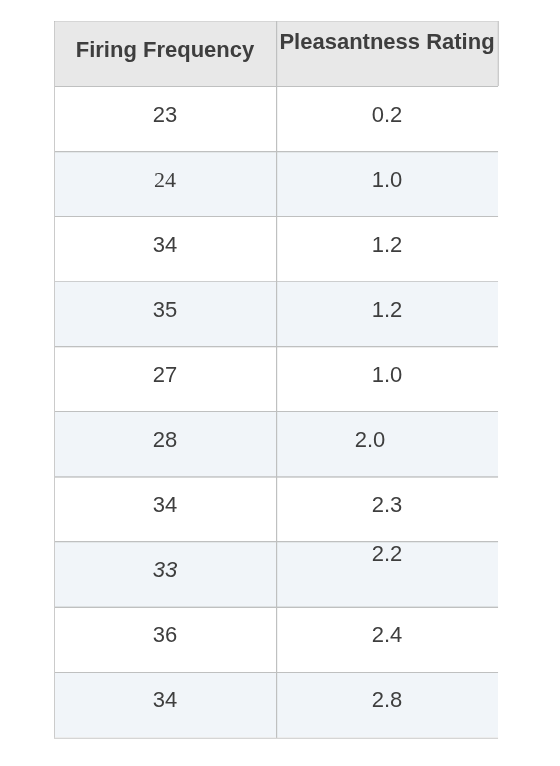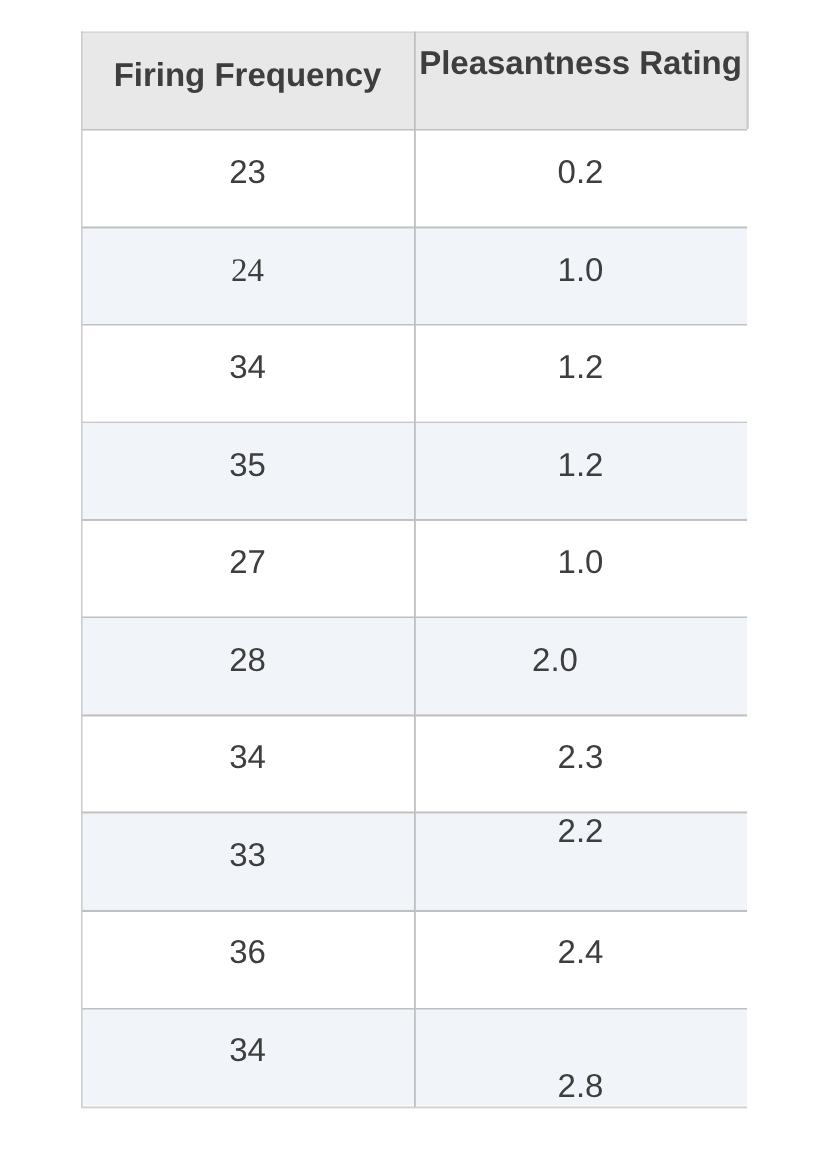--- a/index.html
+++ b/index.html
@@ -166,37 +166,37 @@
       </div>
       <div>
         <div class="cell body-cell" style="left: 0px; top: 455.65px; width: 222px; height: 65.1px; padding-bottom: 8px; box-sizing: border-box;">
           <span class="cell-text">34</span>
         </div>
         <div class="cell body-cell" style="left: 222px; top: 455.65px; width: 222.05px; height: 65.1px; padding-bottom: 8px; box-sizing: border-box;">
           <span class="cell-text">2.3</span>
         </div>
       </div>
       <div>
-        <div class="cell body-cell" style="left: 0px; top: 520.75px; width: 222px; height: 65.1px; padding-bottom: 8px; box-sizing: border-box;">
+        <div class="cell body-cell" style="left: 0px; top: 520.75px; width: 222px; height: 65.1px; padding-bottom: 8px; box-sizing: border-box; font-style: italic;">
           <span class="cell-text">33</span>
         </div>
         <div class="cell body-cell" style="left: 222px; top: 504px; width: 222.05px; height: 65.1px; padding-bottom: 8px; box-sizing: border-box;">
           <span class="cell-text">2.2</span>
         </div>
       </div>
       <div>
         <div class="cell body-cell" style="left: 0px; top: 585.85px; width: 222px; height: 65.1px; padding-bottom: 8px; box-sizing: border-box;">
           <span class="cell-text">36</span>
         </div>
         <div class="cell body-cell" style="left: 222px; top: 585.85px; width: 222.05px; height: 65.1px; padding-bottom: 8px; box-sizing: border-box;">
           <span class="cell-text">2.4</span>
         </div>
       </div>
       <div>
         <div class="cell body-cell" style="left: 0px; top: 650.95px; width: 222px; height: 65.1px; padding-bottom: 8px; box-sizing: border-box;">
           <span class="cell-text">34</span>
         </div>
-        <div class="cell body-cell" style="left: 222px; top: 650.95px; width: 222.05px; height: 65.1px; padding-bottom: 8px; box-sizing: border-box; margin-top: 24px;">
+        <div class="cell body-cell" style="left: 222px; top: 650.95px; width: 222.05px; height: 65.1px; padding-bottom: 8px; box-sizing: border-box;">
           <span class="cell-text">2.8</span>
         </div>
       </div>
     </div>
 </div>
 
 </body></html>

